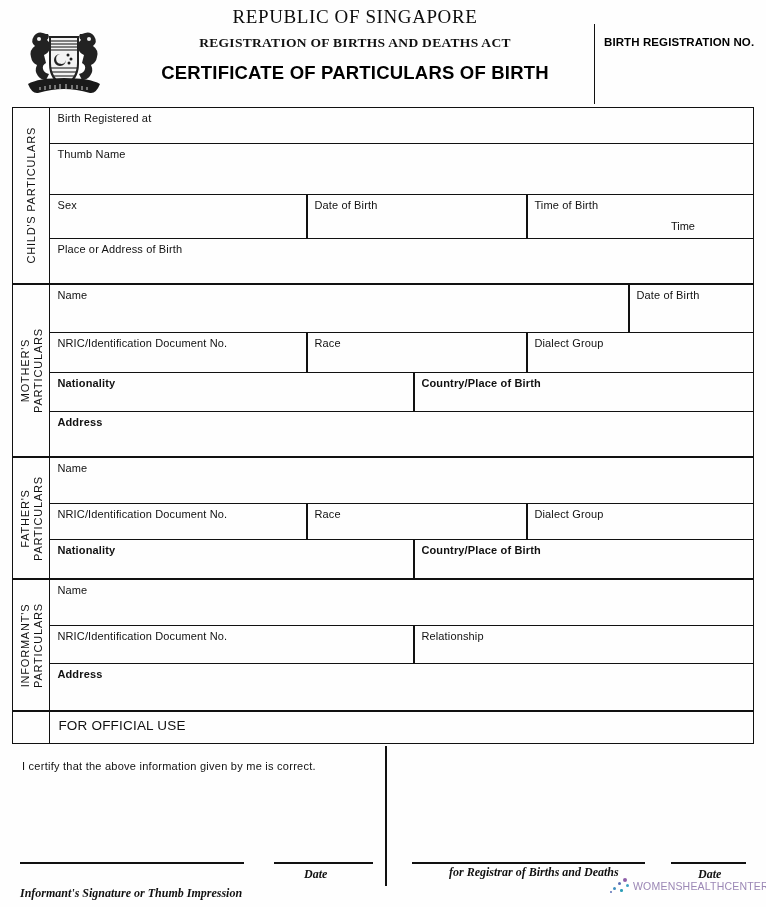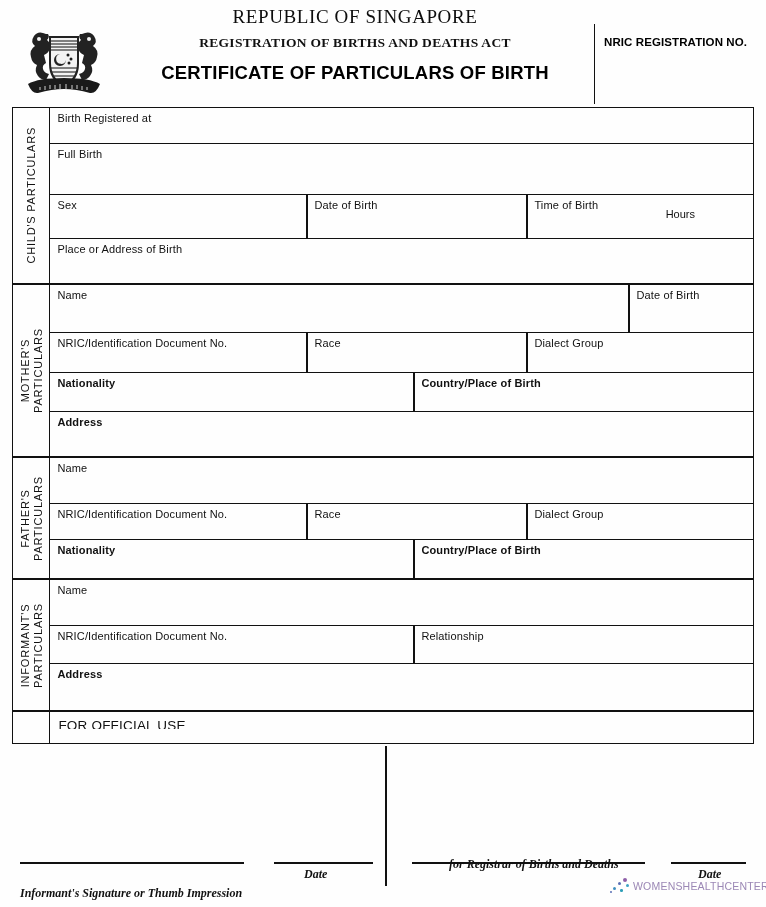--- a/index.html
+++ b/index.html
@@ -128,21 +128,21 @@
     right: 0; bottom: 0;
   }
   .row {
     position: absolute;
     left: 0;
     width: 100%;
     box-sizing: border-box;
   }
   .cell {
     position: absolute;
-    top: 0; bottom: 16px;
+    top: 0; bottom: 4px;
     box-sizing: border-box;
     overflow: hidden;
   }
   .cell-label {
     position: absolute;
     left: 7px; top: 4px;
     font-size: 11px;
     color: #111;
     letter-spacing: 0.15px;
     white-space: nowrap;
@@ -295,58 +295,58 @@
       </svg>
     </div>
 
     <div id="header-titles">
       <div class="title-line1">REPUBLIC OF SINGAPORE</div>
       <div class="title-line2">REGISTRATION OF BIRTHS AND DEATHS ACT</div>
       <div class="title-line4">CERTIFICATE OF PARTICULARS OF BIRTH</div>
     </div>
 
     <div id="header-divider"></div>
-    <div id="birth-reg-no">NRIC REGISTRATION NO.</div>
+    <div id="birth-reg-no">BIRTH REGISTRATION NO.</div>
   </div>
 
   <div id="form-table">
     <div id="rail"></div>
 
     <div class="section" style="top:0; height:175px;">
       <div class="section-label">
         <div class="vert"><span>CHILD'S PARTICULARS</span></div>
       </div>
       <div class="section-body">
 
         <div class="row" style="top:0; height:36px;">
           <div class="cell" style="left:0; right:0;">
             <span class="cell-label">Birth Registered at</span>
           </div>
           <div class="hline" style="bottom:0;"></div>
         </div>
 
         <div class="row" style="top:36px; height:51px;">
           <div class="cell" style="left:0; right:0;">
-            <span class="cell-label">Full Birth</span>
+            <span class="cell-label">Thumb Name</span>
           </div>
           <div class="hline" style="bottom:0;"></div>
         </div>
 
         <div class="row" style="top:87px; height:44px;">
           <div class="cell" style="left:0; width:256px;">
             <span class="cell-label">Sex</span>
           </div>
           <div class="vline" style="left:256px; height:100%;"></div>
           <div class="cell" style="left:257px; width:219px;">
             <span class="cell-label">Date of Birth</span>
           </div>
           <div class="vline" style="left:476px; height:100%;"></div>
           <div class="cell" style="left:477px; right:0;">
             <span class="cell-label">Time of Birth</span>
-            <span class="cell-sublabel">Hours</span>
+            <span class="cell-sublabel">Time</span>
           </div>
           <div class="hline" style="bottom:0;"></div>
         </div>
 
         <div class="row" style="top:131px; height:44px;text-align:right;">
           <div class="cell" style="left:0; right:0;">
             <span class="cell-label">Place or Address of Birth</span>
           </div>
         </div>
 
@@ -498,29 +498,30 @@
           <span class="official-label">FOR OFFICIAL USE</span>
         </div>
       </div>
     </div>
 
   </div>
 
   <div id="footer">
     <div id="footer-divider"></div>
 
+    <div id="certify-text">I certify that the above information given by me is correct.</div>
 
     <div class="sigline" style="left:8px; top:116px; width:224px;"></div>
     <div class="siglabel" style="left:8px; top:121px;margin-top:19px;">Informant's Signature or Thumb Impression</div>
 
     <div class="sigline" style="left:262px; top:116px; width:99px;"></div>
     <div class="siglabel" style="left:292px; top:121px;">Date</div>
 
     <div class="sigline" style="left:400px; top:116px; width:233px;"></div>
-    <div class="siglabel" style="left:437px; top:111px;text-align:center;">for Registrar of Births and Deaths</div>
+    <div class="siglabel" style="left:437px; top:119px;text-align:center;">for Registrar of Births and Deaths</div>
 
     <div class="sigline" style="left:659px; top:116px; width:75px;"></div>
     <div class="siglabel" style="left:686px; top:121px;">Date</div>
   </div>
 
   <div id="watermark">
     <div id="wm-dots">
       <i style="left:13px; top:1px;  width:4px; height:4px; background:#8e5fa8;"></i>
       <i style="left:8px;  top:5px;  width:3px; height:3px; background:#5a6fb5;"></i>
       <i style="left:16px; top:7px;  width:3px; height:3px; background:#3ea3c4;"></i>

